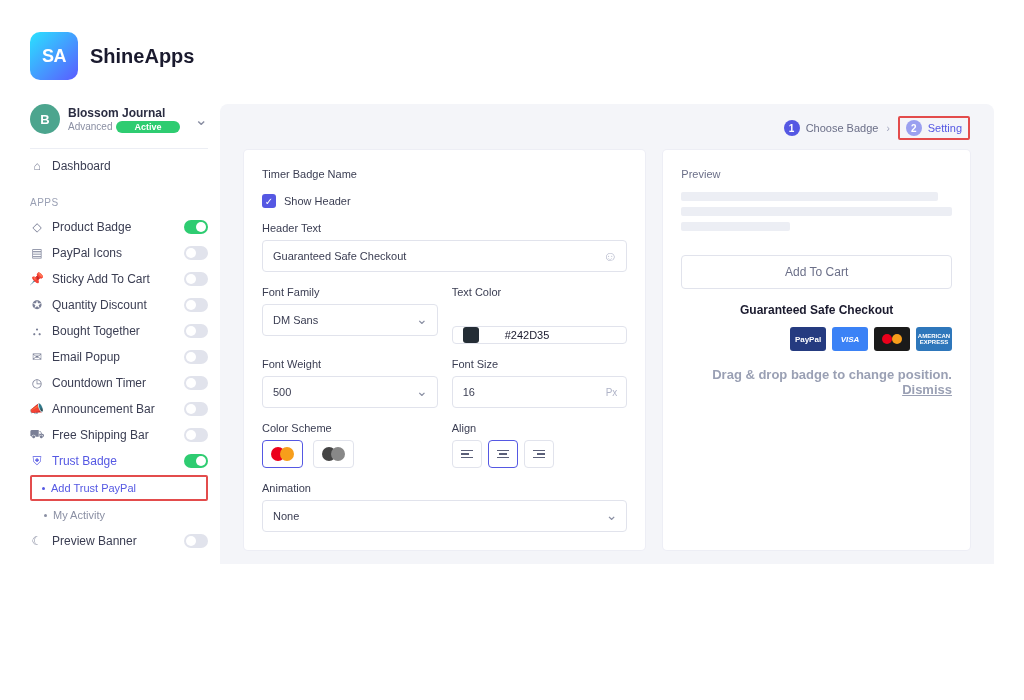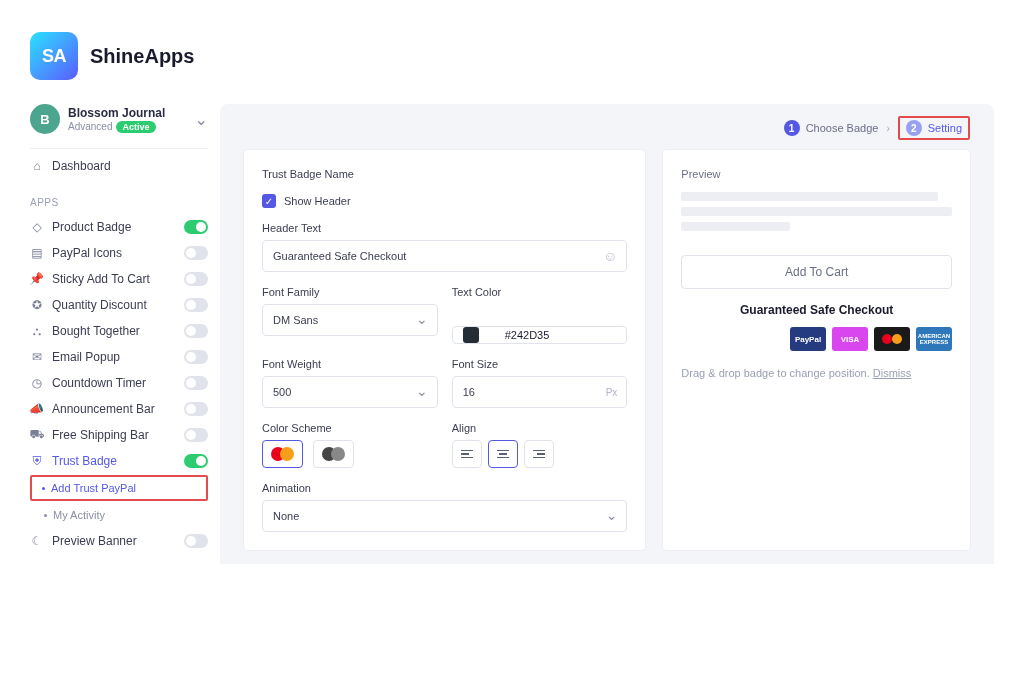--- a/index.html
+++ b/index.html
@@ -9,21 +9,21 @@
   .brand { font-size: 20px; font-weight: 700; color: #1a1a2e; }
 
   .wrap { display: flex; padding: 0 30px; gap: 0; }
   .sidebar { width: 190px; flex-shrink: 0; padding-right: 12px; }
   .account { display: flex; align-items: center; gap: 8px; padding-bottom: 14px; border-bottom: 1px solid #eceef4; position: relative; }
   .avatar { width: 30px; height: 30px; border-radius: 50%; background: #4ca58e; color: #fff; display: flex; align-items: center; justify-content: center; font-weight: 600; font-size: 13px; }
   .acct-meta { flex: 1; }
   .acct-name { font-size: 12px; font-weight: 600; color: #2b2d42; }
   .acct-row { display: flex; align-items: center; gap: 4px; margin-top: 1px; }
   .acct-plan { font-size: 10px; color: #8a8fa3; }
-  .badge-active { background: #2ecc71; color: #fff; font-size: 9px; padding: 1px 6px; border-radius: 8px; font-weight: 600; }
+  .badge-active { background: #2ecc71; color: #fff; font-size: 9px; padding: 1px 18px; border-radius: 8px; font-weight: 600; }
   .chevron { color: #8a8fa3; font-size: 16px; }
 
   .nav-item { display: flex; align-items: center; gap: 8px; padding: 10px 0; font-size: 12px; color: #3a3d52; cursor: pointer; }
   .nav-icon { width: 14px; height: 14px; display: inline-flex; align-items: center; justify-content: center; color: #7a7f96; }
   .section-label { font-size: 10px; letter-spacing: 0.5px; color: #9aa0b4; text-transform: uppercase; padding: 14px 0 6px; }
 
   .app-item { display: flex; align-items: center; justify-content: space-between; padding: 6px 0; font-size: 12px; color: #3a3d52; cursor: pointer; }
   .app-item.active .app-label { color: #5558e3; }
   .app-item.active .nav-icon { color: #5558e3; }
   .app-left { display: flex; align-items: center; gap: 8px; }
@@ -95,27 +95,27 @@
   .preview-title { font-size: 11px; color: #6b6f88; margin-bottom: 12px; }
   .skel { height: 9px; background: #eceef4; border-radius: 2px; margin-bottom: 6px; }
   .skel.w1 { width: 95%; }
   .skel.w2 { width: 100%; }
   .skel.w3 { width: 40%; }
   .btn-cart { width: 100%; border: 1px solid #e1e3ec; border-radius: 4px; background: #fff; color: #6b6f88; font-size: 12px; padding: 9px 0; margin: 18px 0 14px; cursor: pointer; }
   .gsc { text-align: center; font-size: 12px; font-weight: 600; color: #1a1a2e; margin-bottom: 10px; }
   .badges { display: flex; justify-content: flex-end; gap: 6px; margin-bottom: 16px; }
   .badge-card { width: 36px; height: 24px; border-radius: 3px; display: flex; align-items: center; justify-content: center; font-size: 8px; font-weight: 700; color: #fff; }
   .paypal { background: #253b80; }
-  .visa { background: #d946ef; }
+  .visa { background: #3b82f6; font-style: italic; }
   .mastercard { background: #1a1a1a; position: relative; }
   .mastercard::before, .mastercard::after { content: ''; position: absolute; width: 10px; height: 10px; border-radius: 50%; }
   .mastercard::before { background: #eb001b; left: 8px; }
   .mastercard::after { background: #f79e1b; right: 8px; }
   .amex { background: #2e77bb; font-size: 6px; line-height: 1; text-align: center; }
-  .preview-hint { text-align: left; font-size: 11px; color: #9aa0b4; }
+  .preview-hint { text-align: right; font-size: 13px; color: #9aa0b4; font-weight: bold; }
   .preview-hint a { text-decoration: underline; color: #9aa0b4; cursor: pointer; }
 </style>
 </head>
 <body>
 
 <div class="header">
   <div class="logo">SA</div>
   <div class="brand">ShineApps</div>
 </div>
 
@@ -241,21 +241,21 @@
         <div class="step current">
           <span class="step-num muted">2</span>
           <span class="step-label">Setting</span>
         </div>
       </div>
     </div>
 
     <div class="panels">
       <section class="form-panel">
         <div class="field">
-          <div class="field-label">Trust Badge Name</div>
+          <div class="field-label">Timer Badge Name</div>
         </div>
 
         <div class="checkbox-row">
           <span class="chk">✓</span>
           <span>Show Header</span>
         </div>
 
         <div class="field">
           <div class="field-label">Header Text</div>
           <div class="input-with-icon">

